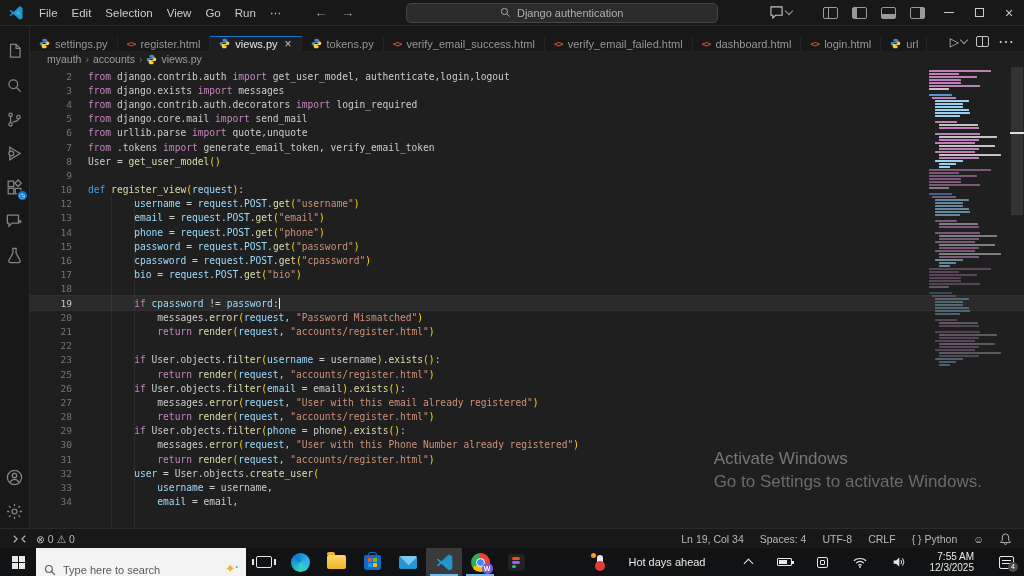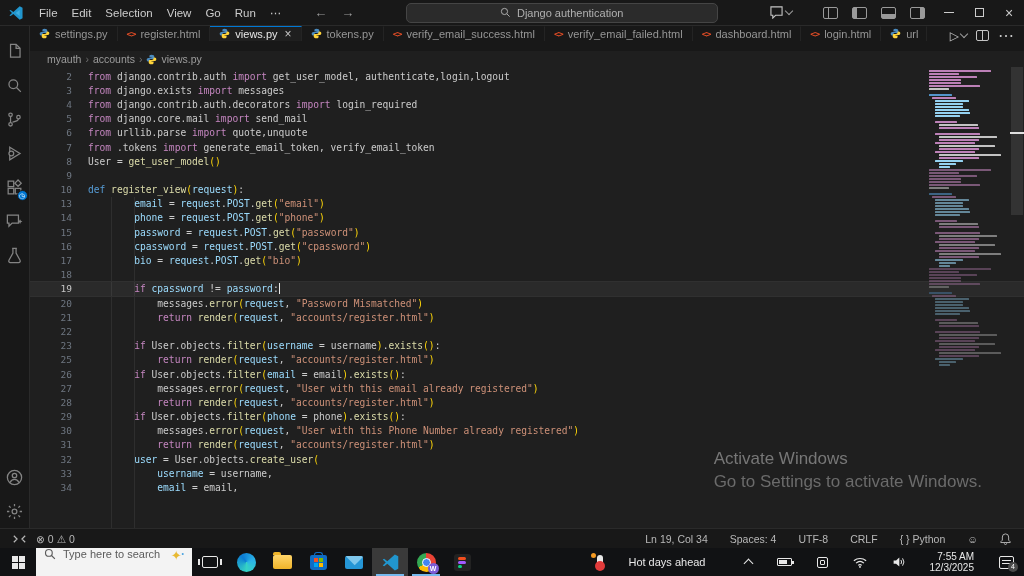--- a/index.html
+++ b/index.html
@@ -37,21 +37,21 @@
              color:#848484; position:relative; }
   .act-ico svg { stroke:#848484; }
   .act-spacer { flex:1; }
   .badge-clock { position:absolute; right:2px; bottom:3px; width:11px; height:11px; border-radius:50%;
                  background:#0078d4; color:#fff; font-size:7px; display:flex; align-items:center;
                  justify-content:center; border:1px solid #181818; }
 
   .editor-col { flex:1; display:flex; flex-direction:column; min-width:0; }
 
   
-  .tabbar { height:25px; background:#181818; display:flex; align-items:flex-start; flex:none; }
+  .tabbar { height:25px; background:#181818; display:flex; align-items:flex-end; flex:none; }
   .tabs { display:flex; min-width:0; overflow:hidden; }
   .tab { display:flex; align-items:center; gap:5px; padding:0 9px; font-size:11px; color:#969696;
          background:#181818; border-right:1px solid #242424; border-top:1px solid transparent; white-space:nowrap; }
   .tab.active { background:#1f1f1f; color:#e7e7e7; border-top:1px solid #0078d4; }
   .tab.trunc { max-width:46px; overflow:hidden; }
   .tab .close { color:#c5c5c5; font-size:12px; margin-left:2px; }
   .html-ico { color:#e44d26; font-weight:bold; font-size:9px; letter-spacing:-1px; font-family:"DejaVu Sans Mono",monospace; }
   .tab-actions { margin-left:auto; display:flex; align-items:center; gap:9px; padding:0 10px; color:#c5c5c5; flex:none; }
   .split-ico { width:13px; height:11px; border:1px solid #c5c5c5; border-radius:2px; position:relative; }
   .split-ico::before { content:""; position:absolute; left:5px; top:0; bottom:0; width:1px; background:#c5c5c5; }
@@ -82,31 +82,31 @@
   .vmark { position:absolute; top:65px; left:0; right:0; height:2px; background:#e0e0e0; }
 
   .watermark { position:absolute; right:42px; bottom:36px; text-align:left; color:#777777; }
   .watermark .w1 { font-size:17px; }
   .watermark .w2 { font-size:17px; color:#6b6b6b; margin-top:3px; }
 
   
   .statusbar { height:20px; background:#181818; border-top:1px solid #2a2a2a; display:flex;
                align-items:center; color:#b8b8b8; font-size:10.5px; padding:0 8px; flex:none; }
   .sb-item { display:flex; align-items:center; gap:3px; padding:0 5px; }
-  .sb-right { margin-left:auto; display:flex; align-items:center; gap:12px; }
+  .sb-right { margin-left:auto; display:flex; align-items:center; gap:6px; }
 
   
   .taskbar { height:28px; background:#111214; display:flex; align-items:stretch; flex:none; color:#e8e8e8; }
   .tb-cell { width:36px; display:flex; align-items:center; justify-content:center; flex:none; position:relative; }
   .tb-cell.active { background:#3a3a3a; }
   .tb-cell.active::after, .tb-cell.open::after { content:""; position:absolute; bottom:0; left:4px; right:4px;
        height:2px; background:#76b9ed; }
   .win-logo { display:grid; grid-template-columns:6px 6px; grid-template-rows:6px 6px; gap:1px; }
   .win-logo div { background:#e8e8e8; }
-  .tb-search { width:156px; background:#f3f3f3; display:flex; align-items:flex-start; gap:7px; padding:0 8px;
+  .tb-search { width:210px; background:#f3f3f3; display:flex; align-items:flex-end; gap:7px; padding:0 8px;
                color:#5a5a5a; font-size:11px; flex:none; position:relative; }
   .sparkle { position:absolute; right:8px; color:#e8b931; font-size:13px; }
   .sparkle i { font-style:normal; font-size:7px; position:relative; top:-4px; color:#4aa3e0; }
   .taskview-ico { width:16px; height:12px; border:1px solid #e8e8e8; border-radius:2px; position:relative; }
   .taskview-ico::before, .taskview-ico::after { content:""; position:absolute; top:2px; bottom:2px; width:2px; background:#e8e8e8; }
   .taskview-ico::before { left:-5px; } .taskview-ico::after { right:-5px; }
   .edge-ico { width:19px; height:19px; border-radius:50%;
               background:conic-gradient(from 180deg,#35d2c4,#0b7bd4 40%,#2bb3e8 70%,#35d2c4); }
   .folder-ico { width:19px; height:14px; background:linear-gradient(#ffd56b,#f0b429); border-radius:2px; position:relative; }
   .folder-ico::before { content:""; position:absolute; top:-3px; left:0; width:8px; height:3px; background:#f0b429; border-radius:2px 2px 0 0; }
@@ -364,20 +364,24 @@
               <span class="gut">8</span>
               <span class="ctext"><span class="tok-p">User = </span><span class="tok-f">get_user_model</span><span class="tok-b">()</span></span>
             </div>
             <div class="crow">
               <span class="gut">9</span>
               <span class="ctext"></span>
             </div>
             <div class="crow">
               <span class="gut">10</span>
               <span class="ctext"><span class="tok-d">def</span><span class="tok-p"> </span><span class="tok-f">register_view</span><span class="tok-b">(</span><span class="tok-v">request</span><span class="tok-b">)</span><span class="tok-p">:</span></span>
+            </div>
+            <div class="crow">
+              <span class="gut">12</span>
+              <span class="ctext"><span class="tok-p">        </span><span class="tok-v">username</span><span class="tok-p"> = </span><span class="tok-v">request</span><span class="tok-p">.</span><span class="tok-v">POST</span><span class="tok-p">.</span><span class="tok-f">get</span><span class="tok-b">(</span><span class="tok-s">"username"</span><span class="tok-b">)</span></span>
             </div>
             <div class="crow">
               <span class="gut">13</span>
               <span class="ctext"><span class="tok-p">        </span><span class="tok-v">email</span><span class="tok-p"> = </span><span class="tok-v">request</span><span class="tok-p">.</span><span class="tok-v">POST</span><span class="tok-p">.</span><span class="tok-f">get</span><span class="tok-b">(</span><span class="tok-s">"email"</span><span class="tok-b">)</span></span>
             </div>
             <div class="crow">
               <span class="gut">14</span>
               <span class="ctext"><span class="tok-p">        </span><span class="tok-v">phone</span><span class="tok-p"> = </span><span class="tok-v">request</span><span class="tok-p">.</span><span class="tok-v">POST</span><span class="tok-p">.</span><span class="tok-f">get</span><span class="tok-b">(</span><span class="tok-s">"phone"</span><span class="tok-b">)</span></span>
             </div>
             <div class="crow">

